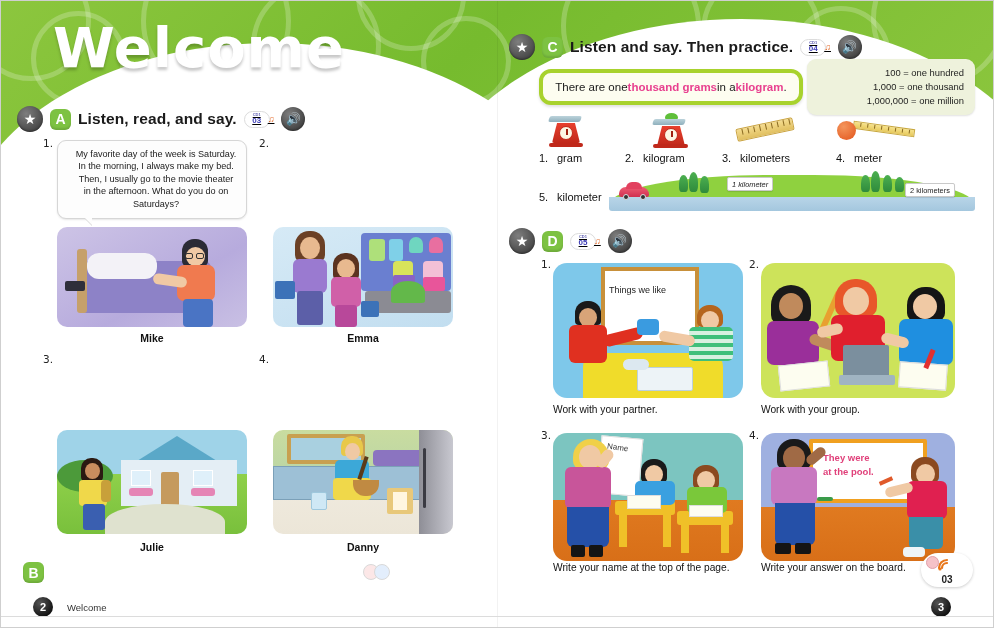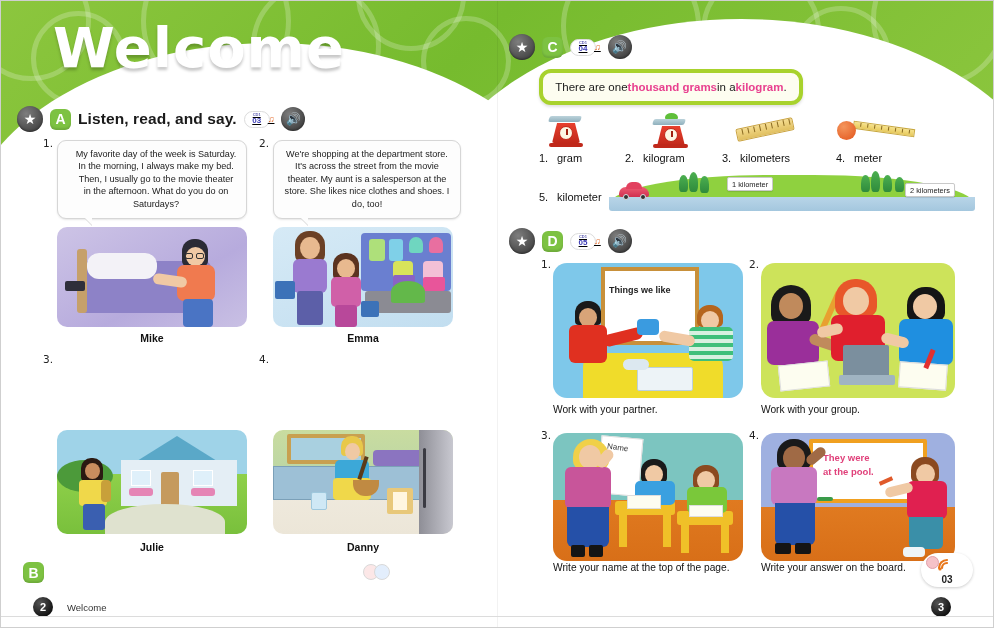--- a/index.html
+++ b/index.html
@@ -314,21 +314,20 @@
     <div style="position:absolute;left:129px;top:20px;width:19px;height:19px;background:#f0c9a4;border-radius:50%;"></div>
     <div style="position:absolute;left:128px;top:26px;width:8px;height:6px;border:1.2px solid #333;border-radius:2px;"></div>
     <div style="position:absolute;left:139px;top:26px;width:8px;height:6px;border:1.2px solid #333;border-radius:2px;"></div>
     <div style="position:absolute;left:120px;top:38px;width:38px;height:36px;background:#f07a4f;border-radius:7px;"></div>
     <div style="position:absolute;left:126px;top:72px;width:30px;height:28px;background:#4a74c4;border-radius:4px;"></div>
     <div style="position:absolute;left:96px;top:48px;width:34px;height:11px;background:#f0c9a4;border-radius:6px;transform:rotate(8deg);"></div>
   </div>
   <div class="caption" style="left:56px; top:331px; width:190px;">Mike</div>
 
   <div class="item-num" style="left:258px; top:136px;">2.</div>
-  <div class="bubble" style="left:272px; top:139px; width:188px;">We're shopping at the department store. It's across the street from the movie theater. My aunt is a salesperson at the store. She likes nice clothes and shoes. I do, too!</div>
   <div class="illus" style="left:272px; top:226px; width:180px; height:100px;
        background:linear-gradient(160deg,#d6eaf6,#c2def0);">
     <div style="position:absolute;left:88px;top:6px;width:90px;height:58px;background:#6a7fd0;border-radius:4px;"></div>
     <div style="position:absolute;left:96px;top:12px;width:16px;height:22px;background:#aee07a;border-radius:3px;"></div>
     <div style="position:absolute;left:116px;top:12px;width:14px;height:22px;background:#7fd0e8;border-radius:3px;"></div>
     <div style="position:absolute;left:136px;top:10px;width:14px;height:16px;background:#6fd6c0;border-radius:7px 7px 3px 3px;"></div>
     <div style="position:absolute;left:156px;top:10px;width:14px;height:16px;background:#e86fa0;border-radius:7px 7px 3px 3px;"></div>
     <div style="position:absolute;left:120px;top:34px;width:20px;height:26px;background:#d8e35a;border-radius:4px;"></div>
     <div style="position:absolute;left:120px;top:48px;width:22px;height:16px;background:#8a63c4;border-radius:2px;"></div>
     <div style="position:absolute;left:150px;top:34px;width:20px;height:22px;background:#f3c0d6;border-radius:4px;"></div>
@@ -395,38 +394,56 @@
     <div class="pc" style="left:0; top:0; background:#fce7e7;"></div>
     <div class="pc" style="left:11px; top:0; background:#e3eefc;"></div>
   </div>
 
   <div class="footer-circle" style="left:32px; top:596px;">2</div>
   <div class="footer-text" style="left:66px; top:601px;">Welcome</div>
 
   <div class="sec-head" style="left:508px; top:33px;">
     <div class="star-badge">★</div>
     <div class="letter-badge">C</div>
+    <div class="sec-title">Listen and say. Then practice.</div>
     <div class="cd-wrap">
       <div class="cd-badge">
         <span class="cd-lbl">CD1</span>
         <span class="cd-num">04</span>
       </div>
       <span class="cd-wave">♫</span>
     </div>
     <div class="speaker-badge">🔊</div>
   </div>
 
   <div class="sentence-box" style="left:538px; top:68px; width:264px; height:36px;">
     <span>There are one </span>
       <span class="pink">thousand grams</span>
       <span> in a </span>
       <span class="pink">kilogram</span>
       <span>.</span>
   </div>
 
+  <div class="num-box" style="left:806px; top:58px; width:168px;">
+    <div>
+      <span>100</span>
+      <span>=</span>
+      <span>one hundred</span>
+    </div>
+    <div>
+      <span>1,000</span>
+      <span>=</span>
+      <span>one thousand</span>
+    </div>
+    <div>
+      <span>1,000,000</span>
+      <span>=</span>
+      <span>one million</span>
+    </div>
+  </div>
 
   <div class="tool" style="left:546px; top:115px; width:40px; height:34px;">
     <div class="scale-plate" style="left:2px; top:0px;"></div>
     <div class="scale-body" style="left:5px; top:7px;"></div>
     <div class="scale-dial" style="left:12px; top:10px;"></div>
     <div style="position:absolute;left:2px;top:27px;width:34px;height:4px;background:#c0281a;border-radius:2px;"></div>
   </div>
   <div class="unit-label" style="left:538px; top:151px;">1.</div>
   <div class="unit-label" style="left:556px; top:151px;">gram</div>
 
@@ -480,39 +497,39 @@
     <div class="tree" style="left:80px; top:3px; height:20px;"></div>
     <div class="tree" style="left:91px; top:7px;"></div>
     <div class="tree" style="left:252px; top:6px;"></div>
     <div class="tree" style="left:262px; top:2px; height:21px;"></div>
     <div class="tree" style="left:274px; top:6px;"></div>
     <div class="tree" style="left:286px; top:8px; height:15px;"></div>
     <div class="car-body" style="left:10px; top:18px;"></div>
     <div class="car-top" style="left:17px; top:13px;"></div>
     <div class="wheel" style="left:14px; top:25px;"></div>
     <div class="wheel" style="left:31px; top:25px;"></div>
-    <div class="km-tag" style="left:118px; top:8px;">1 kilometer</div>
+    <div class="km-tag" style="left:118px; top:8px;font-style:italic;">1 kilometer</div>
     <div class="km-tag" style="left:296px; top:14px;">2 kilometers</div>
   </div>
 
   <div class="sec-head" style="left:508px; top:227px;">
     <div class="star-badge">★</div>
     <div class="letter-badge">D</div>
     <div class="cd-wrap">
       <div class="cd-badge">
         <span class="cd-lbl">CD1</span>
         <span class="cd-num">05</span>
       </div>
       <span class="cd-wave">♫</span>
     </div>
     <div class="speaker-badge">🔊</div>
   </div>
 
   <div class="item-num" style="left:540px; top:257px;">1.</div>
-  <div class="d-panel" style="left:552px; top:262px; width:190px; height:135px; background:#7ec8ea;font-weight:bold;">
+  <div class="d-panel" style="left:552px; top:262px; width:190px; height:135px; background:#7ec8ea;">
     <div style="position:absolute;left:48px;top:4px;width:98px;height:78px;background:#fff;border:4px solid #c8903a;"></div>
     <div style="position:absolute;left:56px;top:22px;font-size:9px;color:#222;font-family:'Liberation Sans',sans-serif;">Things we like</div>
     <div style="position:absolute;left:30px;top:90px;width:140px;height:45px;background:#f0dc2a;border-radius:14px 14px 0 0;"></div>
     <div style="position:absolute;left:22px;top:38px;width:26px;height:24px;background:#1a1a1a;border-radius:12px 12px 4px 4px;"></div>
     <div style="position:absolute;left:26px;top:45px;width:18px;height:19px;background:#d8a478;border-radius:50%;"></div>
     <div style="position:absolute;left:16px;top:62px;width:38px;height:38px;background:#e03020;border-radius:6px;"></div>
     <div style="position:absolute;left:50px;top:68px;width:40px;height:12px;background:#e03020;border-radius:6px;transform:rotate(-14deg);"></div>
     <div style="position:absolute;left:84px;top:56px;width:22px;height:16px;background:#3a9be0;border-radius:4px;"></div>
     <div style="position:absolute;left:144px;top:42px;width:26px;height:22px;background:#b5651d;border-radius:12px 12px 5px 5px;"></div>
     <div style="position:absolute;left:148px;top:48px;width:18px;height:19px;background:#f0c9a4;border-radius:50%;"></div>

